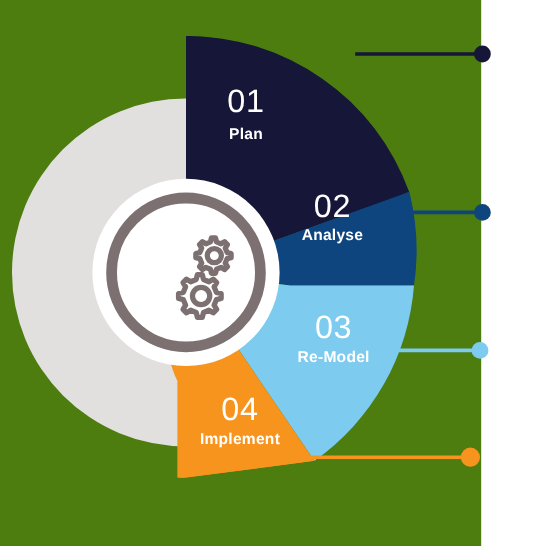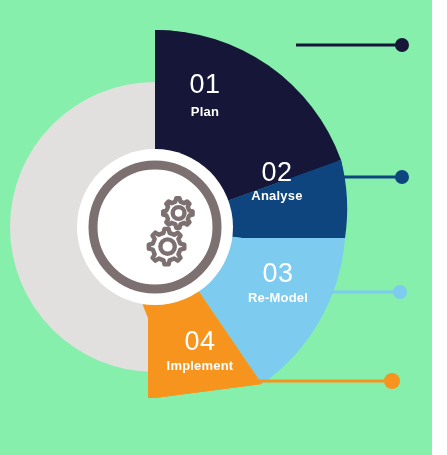--- a/index.html
+++ b/index.html
@@ -1,19 +1,19 @@
 <!DOCTYPE html>
 <html><head>
 <meta charset="utf-8">
 <title>Process Cycle Infographic</title>
 <style>
   html,body{margin:0;padding:0;background:#ffffff;}
   body{width:447px;height:455px;overflow:hidden;
        font-family:"Liberation Sans","DejaVu Sans",sans-serif;}
-  #stage{position:relative;width:432px;height:455px;background:#86efac;}
+  #stage{position:relative;width:401px;height:455px;background:#4d7c0f;}
   #stage svg{position:absolute;left:0;top:0;display:block;}
   .seg-num{font-family:"Liberation Sans","DejaVu Sans",sans-serif;
            font-size:27px;font-weight:400;fill:#ffffff;letter-spacing:.5px;}
   .seg-lbl{font-family:"Liberation Sans","DejaVu Sans",sans-serif;
            font-size:13px;font-weight:bold;fill:#ffffff;letter-spacing:.2px;}
 </style>
 </head>
 <body>
 
 <div id="stage">

